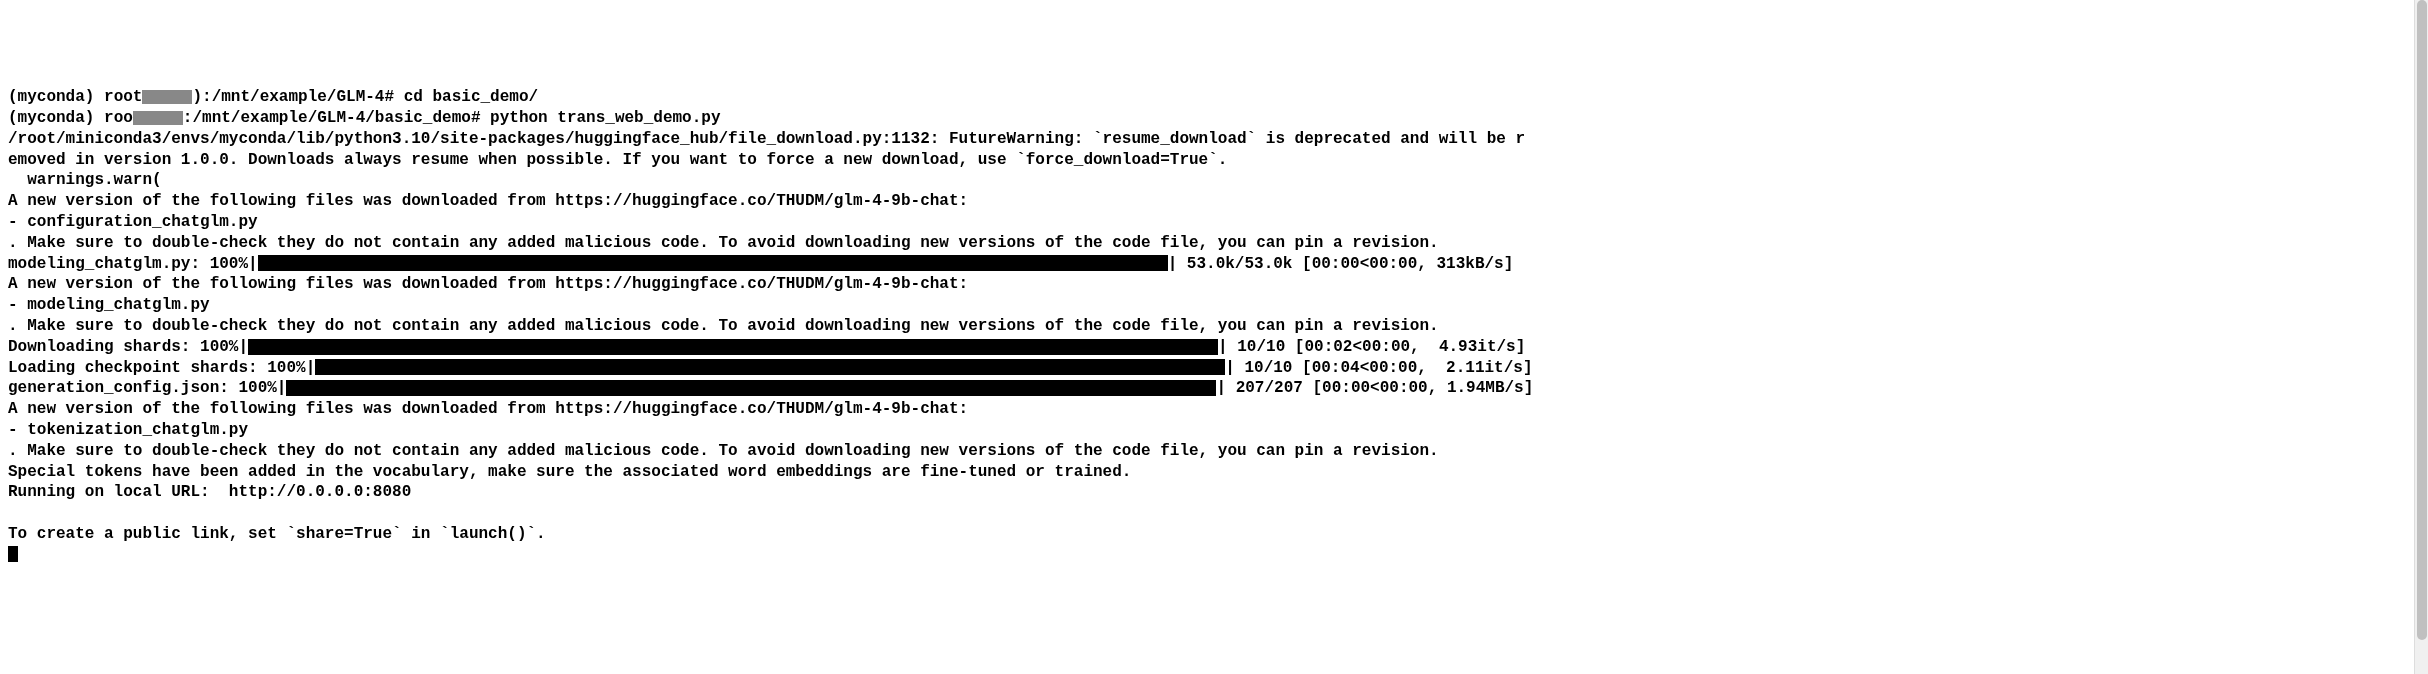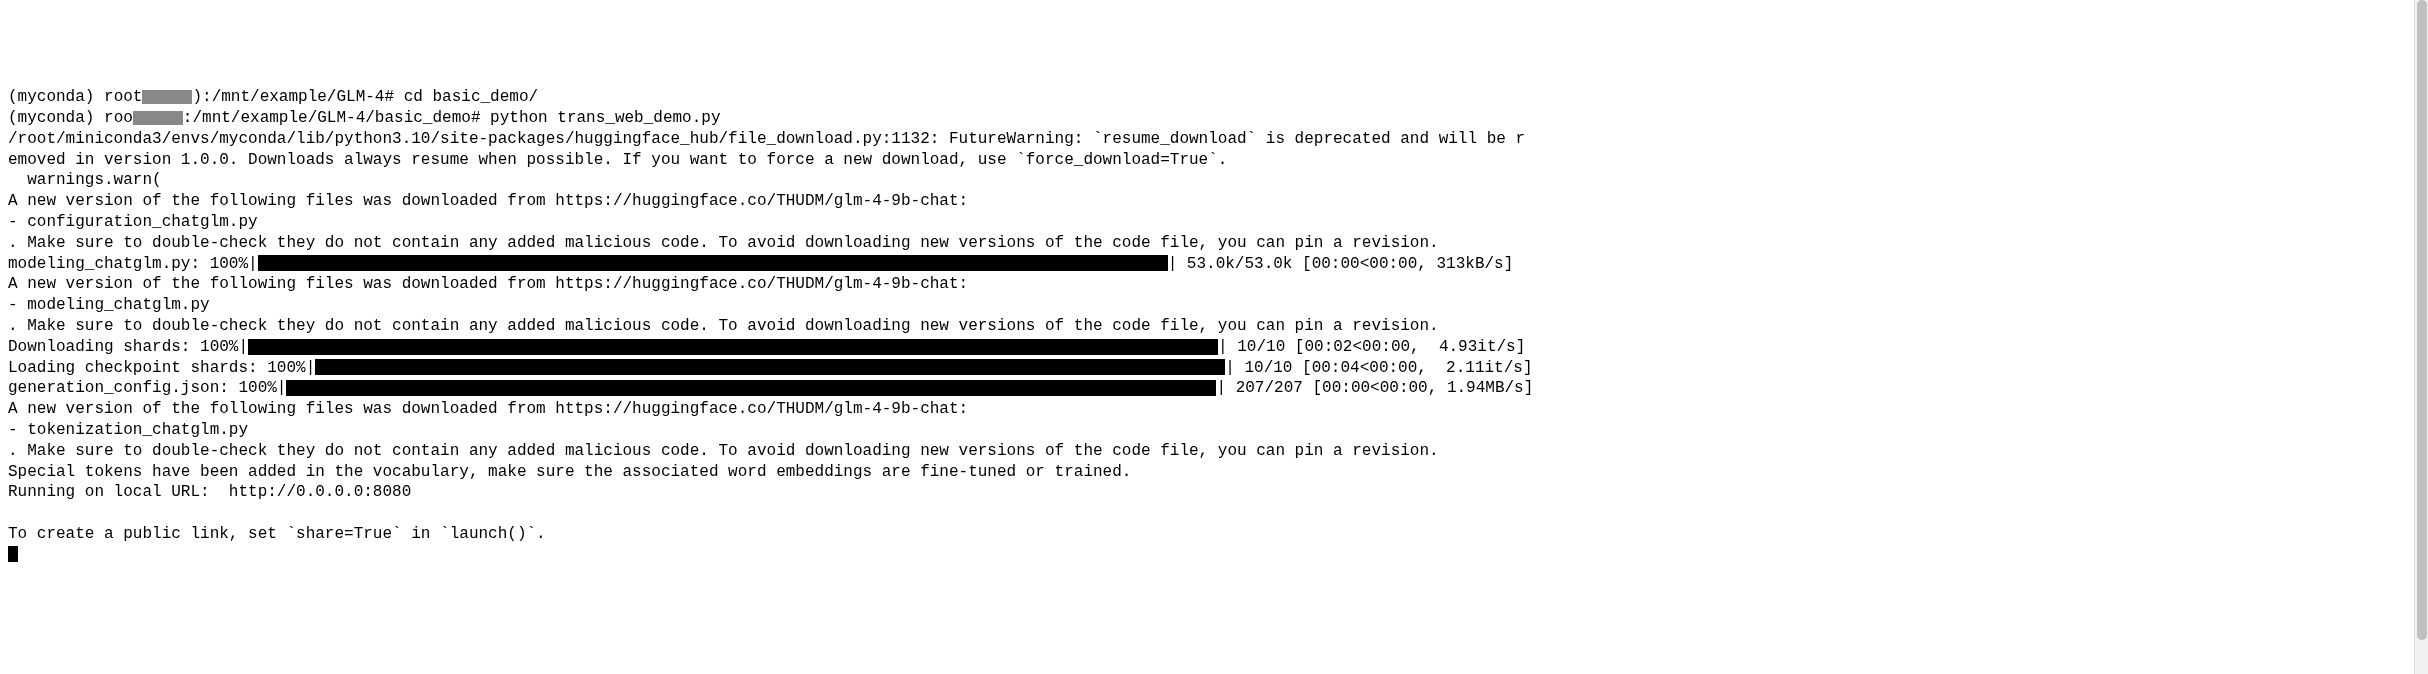--- a/index.html
+++ b/index.html
@@ -1,18 +1,19 @@
 <!DOCTYPE html>
 <html><head>
   <meta charset="utf-8">
   <style>
     * {
       margin: 0;
       padding: 0;
       box-sizing: border-box;
+      font-weight: bold;
     }
     body {
       background: #ffffff;
       font-family: "Menlo", "Consolas", "Courier New", monospace;
       font-size: 16px;
       line-height: 1.3;
       color: #000000;
       padding: 4px 8px;
       white-space: pre;
       overflow-x: auto;

